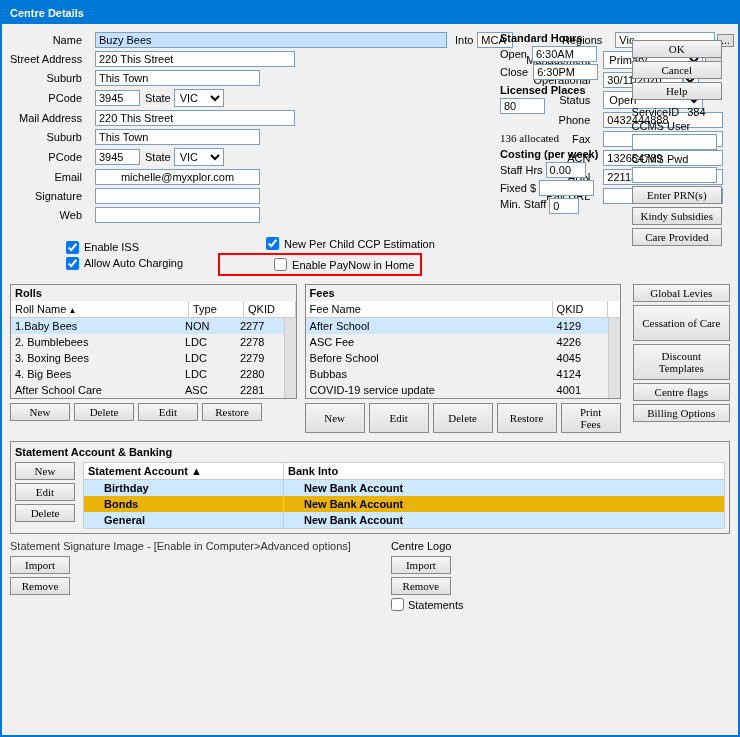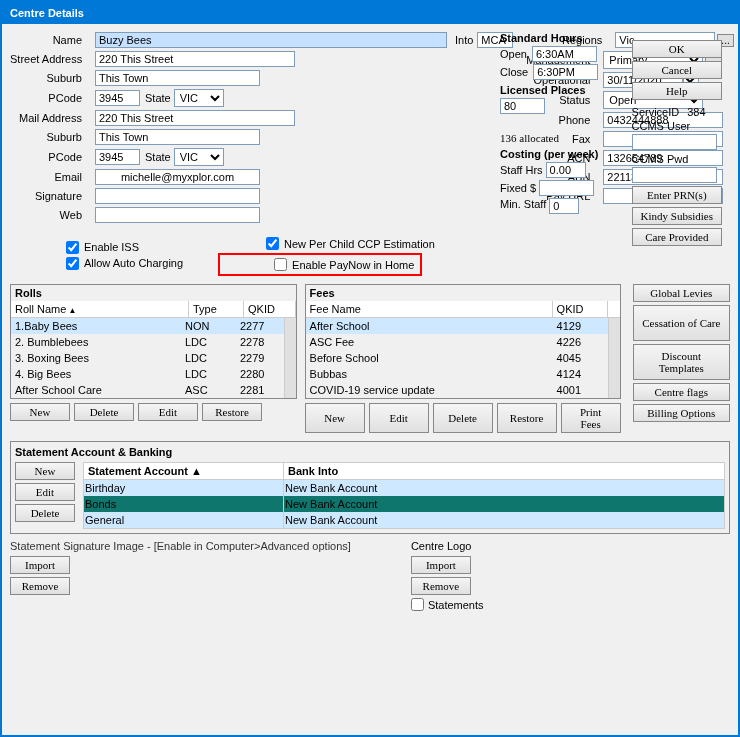--- a/index.html
+++ b/index.html
@@ -25,22 +25,22 @@
     .enable-section { display: flex; gap: 15px; padding: 4px 8px; align-items: center; }
     .rolls-fees { display: flex; gap: 8px; margin-top: 4px; }
     .col-header { padding: 2px 4px; font-weight: normal; cursor: pointer; border-right: 1px solid #ccc; }
     .col-header.sortable::after { content: ' ▲'; font-size: 8px; }
     .table-row { display: flex; align-items: center; padding: 1px 0; }
     .table-row.selected { background: #cde8ff; }
     .table-cell { padding: 1px 4px; overflow: hidden; white-space: nowrap; }
     .side-buttons { display: flex; flex-direction: column; gap: 3px; margin-left: 4px; margin-top: 0; }
     .statement-table { width: 100%; background: white; border: 1px solid #ccc; }
     .statement-table th { background: white; border-bottom: 1px solid #ccc; padding: 2px 4px; text-align: left; }
-    .statement-table td { padding: 2px 1px; }
-    .statement-table tr:nth-child(2) td { background: #0f766e; }
+    .statement-table td { padding: 2px 20px; font-weight: bold; }
+    .statement-table tr:nth-child(2) td { background: #eab308; }
     .statement-table tr:nth-child(3) td { background: #cde8ff; }
     .statement-table tr:nth-child(4) td { background: #cde8ff; }
     .enable-paynow { border: 2px solid red; padding: 3px 6px; display: inline-flex; align-items: center; gap: 4px; background: #f0f0f0; }
     .serviceid-row { display: flex; align-items: center; gap: 4px; margin-bottom: 2px; }
   </style>
 </head>
 <body>
 
 <div class="window">
   <div class="title-bar">
@@ -371,21 +371,21 @@
             </tr>
             <tr style="background:#cde8ff;">
               <td style="border-right:1px solid #ccc;">General</td>
               <td>New Bank Account</td>
             </tr>
           </tbody>
         </table>
       </div>
     </div>
 
-    <div style="display:flex; gap:60px; margin-top:6px;">
+    <div style="display:flex; gap:40px; margin-top:6px;">
       <div>
         <div style="margin-bottom:4px; color:#333;">Statement Signature Image - [Enable in Computer&gt;Advanced options]</div>
         <div style="display:flex; flex-direction:column; gap:3px;">
           <button class="btn" style="width:60px;">Import</button>
           <button class="btn" style="width:60px;">Remove</button>
         </div>
       </div>
       <div>
         <div style="margin-bottom:4px; font-weight:normal;">Centre Logo</div>
         <div style="display:flex; flex-direction:column; gap:3px;">

